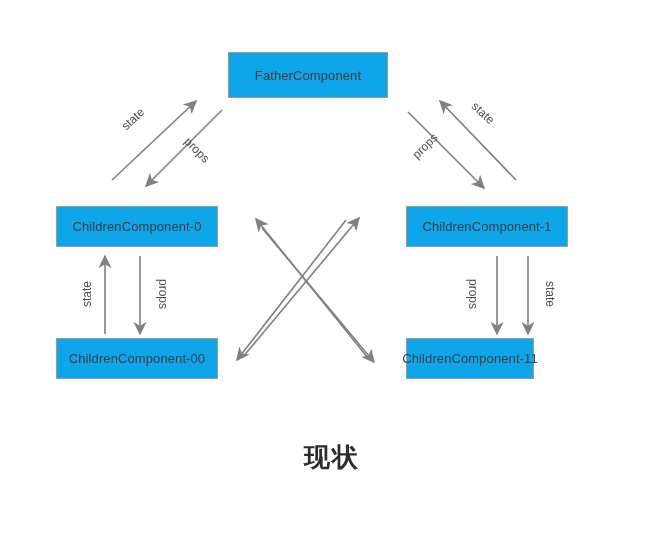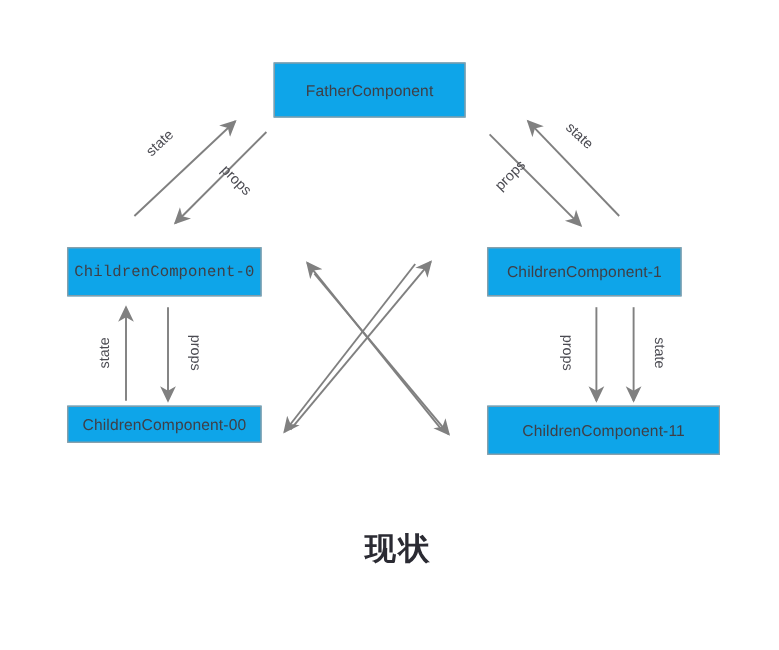--- a/index.html
+++ b/index.html
@@ -19,24 +19,24 @@
     display:flex;
     align-items:center;
     justify-content:center;
     color:#3f3f46;
     font-size:13px;
     letter-spacing:.1px;
     white-space:nowrap;
   }
 
   #father {left:228px; top:52px;  width:160px; height:46px;}
-  #child0 {left:56px;  top:206px; width:162px; height:41px;font-family:Liberation Mono, monospace;}
+  #child0 {left:56px;  top:206px; width:162px; height:41px;}
   #child1 {left:406px; top:206px; width:162px; height:41px;text-align:center;}
-  #child00{left:56px;  top:338px; width:162px; height:31px;}
-  #child11{left:406px; top:338px; width:194px; height:41px;}
+  #child00{left:56px;  top:338px; width:162px; height:41px;}
+  #child11{left:406px; top:338px; width:128px; height:41px;}
 
   #edges{position:absolute;left:0;top:0;width:649px;height:542px;}
 
   .edge-label{
     position:absolute;
     font-size:12px;
     color:#4b4b52;
     white-space:nowrap;
     transform-origin:50% 50%;
     pointer-events:none;

